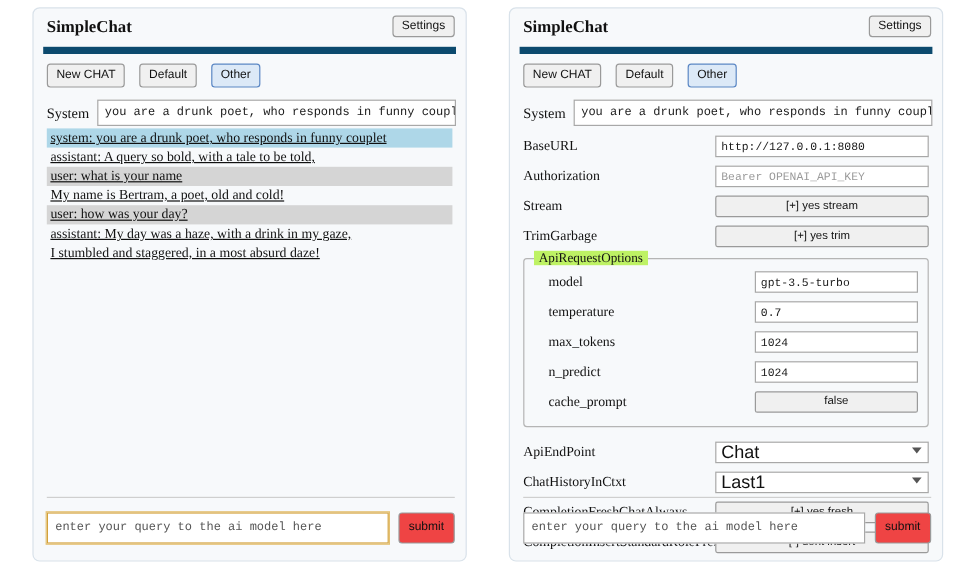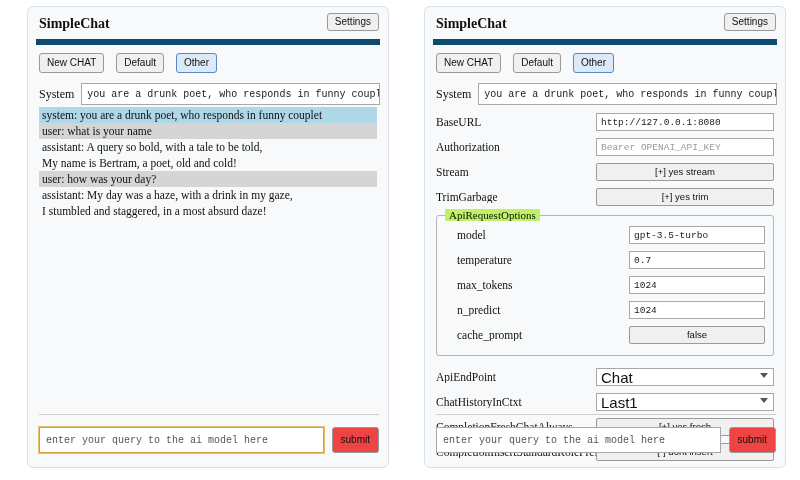--- a/index.html
+++ b/index.html
@@ -126,20 +126,21 @@
     top: 92px;
     width: 338px;
     height: 310px;
   }
   .msg {
     font-family: "Liberation Serif", serif;
     font-size: 11.5px;
     color: #111;
     line-height: 14px;
     padding: 1px 3px;
+    text-decoration: underline;
   }
   .msg.system { background: #aed7e8; }
   .msg.user { background: #d5d5d5; }
   .msg.assistant { background: transparent; }
 
   
   .querybar {
     position: absolute;
     left: 3px;
     right: 1px;
@@ -294,22 +295,22 @@
         <div class="tab selected">Other</div>
       </div>
 
       <div class="systemrow">
         <div class="system-label">System</div>
         <div class="system-input">you are a drunk poet, who responds in funny couplet</div>
       </div>
 
       <div class="chatlog">
         <div class="msg system">system: you are a drunk poet, who responds in funny couplet</div>
+        <div class="msg assistant">assistant: A query so bold, with a tale to be told,</div>
         <div class="msg user">user: what is your name</div>
-        <div class="msg assistant">assistant: A query so bold, with a tale to be told,</div>
         <div class="msg assistant">My name is Bertram, a poet, old and cold!</div>
         <div class="msg user">user: how was your day?</div>
         <div class="msg assistant">assistant: My day was a haze, with a drink in my gaze,</div>
         <div class="msg assistant">I stumbled and staggered, in a most absurd daze!</div>
       </div>
 
       <div class="querybar">
         <div class="query-input focused">enter your query to the ai model here</div>
         <div class="submit-btn">submit</div>
       </div>

